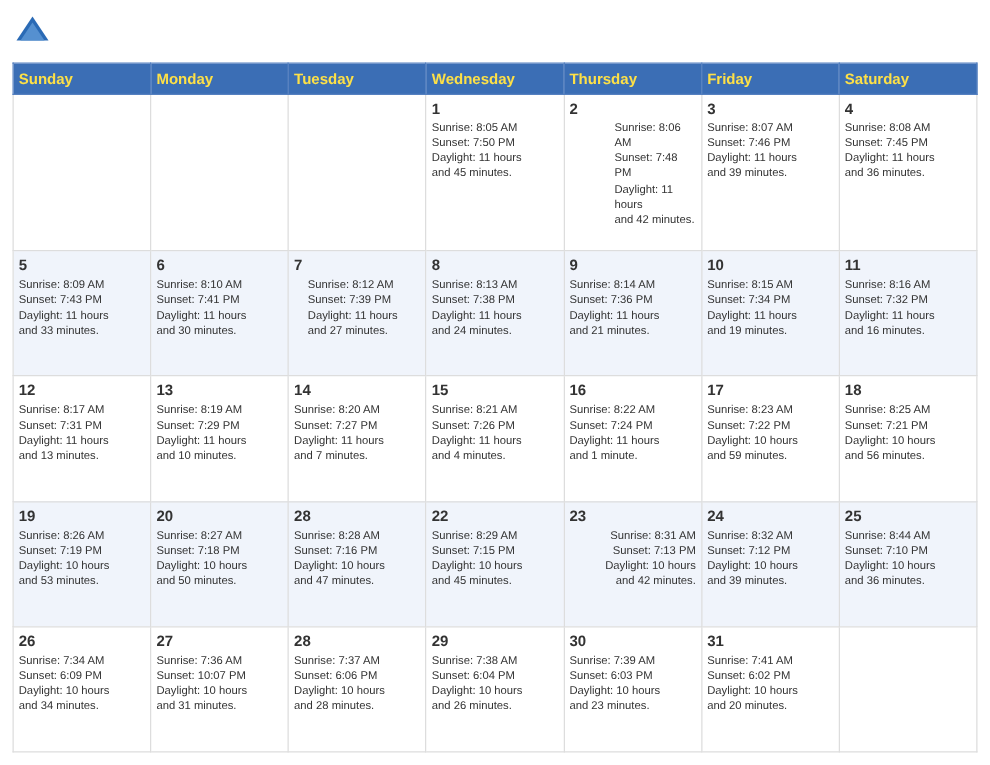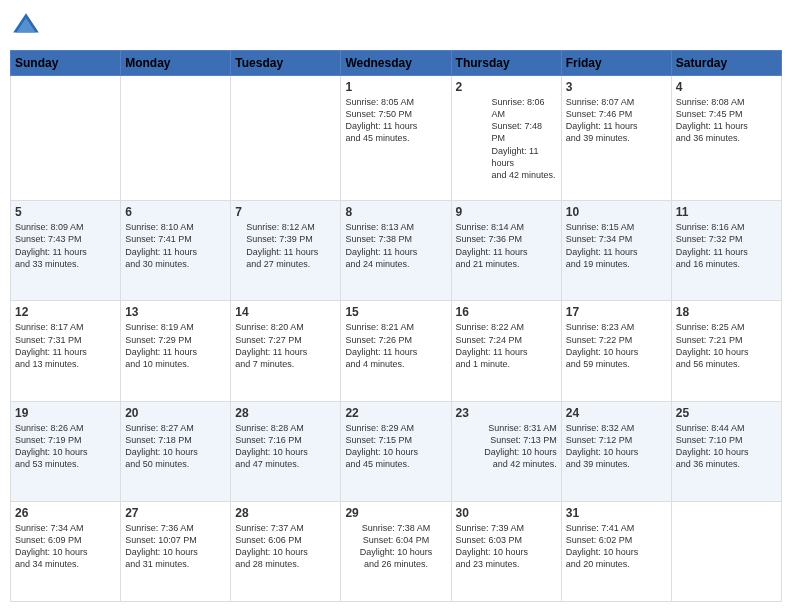--- a/index.html
+++ b/index.html
@@ -56,21 +56,21 @@
     .calendar {
       flex: 1;
       border-collapse: collapse;
       width: 100%;
       table-layout: fixed;
     }
     .calendar thead tr {
       background-color: #3b6eb5;
     }
     .calendar thead th {
-      color: #000000;
+      color: #fde047;
       font-size: 12px;
       font-weight: bold;
       padding: 5px 4px;
       text-align: left;
       border: 1px solid #5580c0;
     }
     .calendar tbody tr {
       border-bottom: 1px solid #ccc;
     }
     .calendar tbody tr:nth-child(odd) {
@@ -336,21 +336,21 @@
           </td>
           <td>
             <span class="day-num">28</span>
             <div class="cell-text" style="white-space: pre-line;">Sunrise: 7:37 AM
 Sunset: 6:06 PM
 Daylight: 10 hours
 and 28 minutes.</div>
           </td>
           <td>
             <span class="day-num">29</span>
-            <div class="cell-text" style="white-space: pre-line; text-align: center;">Sunrise: 7:38 AM
+            <div class="cell-text" style="white-space: pre-line;">Sunrise: 7:38 AM
 Sunset: 6:04 PM
 Daylight: 10 hours
 and 26 minutes.</div>
           </td>
           <td>
             <span class="day-num">30</span>
             <div class="cell-text" style="white-space: pre-line;">Sunrise: 7:39 AM
 Sunset: 6:03 PM
 Daylight: 10 hours
 and 23 minutes.</div>

